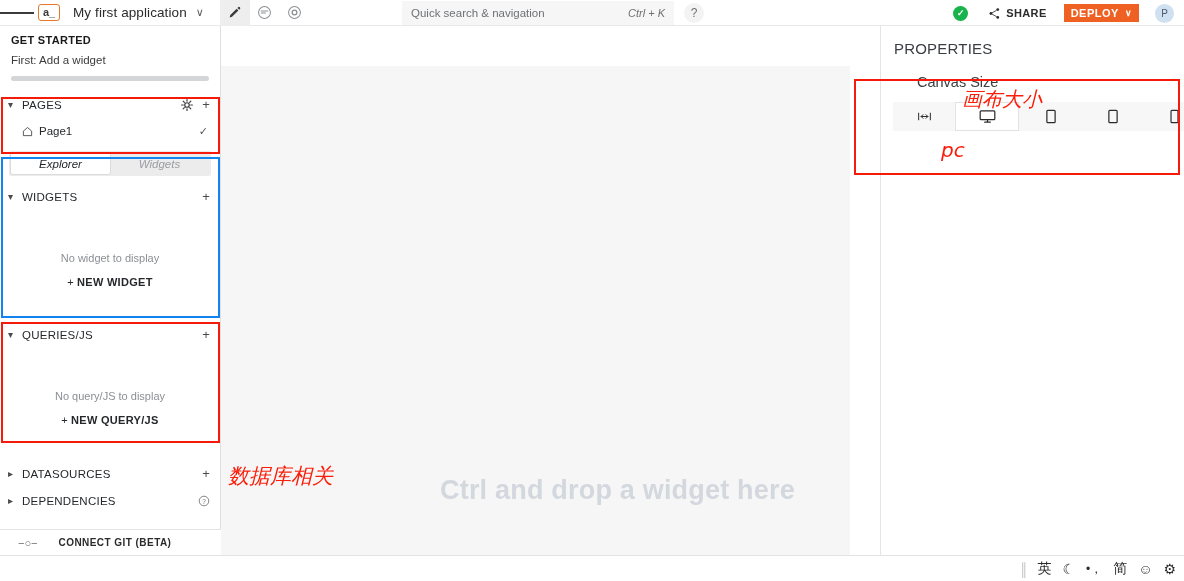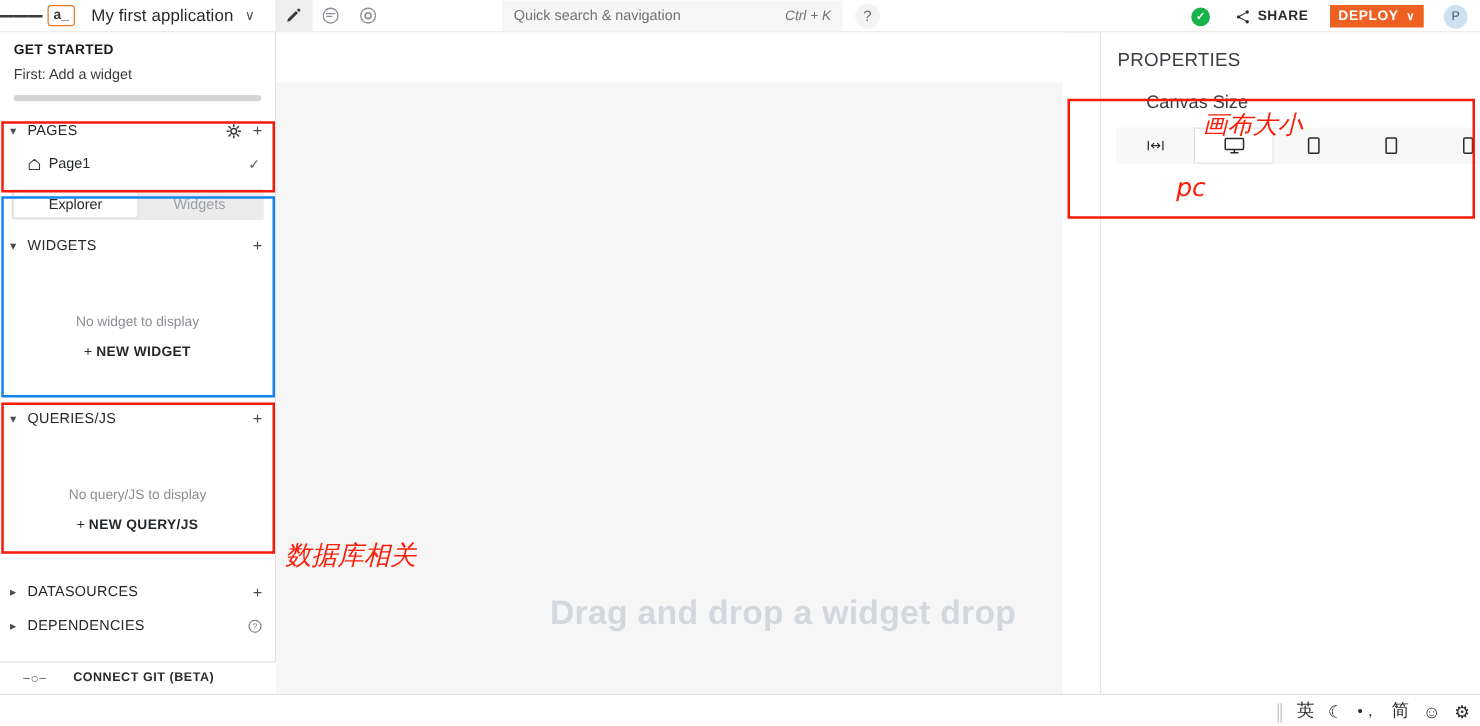--- a/index.html
+++ b/index.html
@@ -85,21 +85,21 @@
   .page-row {
     height:26px; display:flex; align-items:center; padding-left: 22px; padding-right:12px;
     font-size:11.5px; color:#25282b; cursor:pointer;
   }
   .page-row .home { margin-right:6px; color:#3b3b3b; display:flex; }
   .page-row .tick { margin-left:auto; color:#55585c; font-size:11px; }
 
   .tabs { display:flex; margin: 7px 9px 0 9px; background:#ececec; border-radius:2px; padding: 2px; }
   .tab {
     flex:1; height:21px; display:flex; align-items:center; justify-content:center;
-    font-size:11.5px; color:#9a9ea3; cursor:pointer; border-radius:2px;
+    font-size:11.5px; color:#9a9ea3; cursor:pointer; border-radius:2px;font-style:italic;
   }
   .tab.active { background:#fff; color:#25282b; box-shadow: 0 0 0 1px #dcdcdc; }
 
   .empty-msg { text-align:center; font-size:11px; color:#8b8f94; margin-top: 42px; }
   .empty-cta { text-align:center; font-size:11px; font-weight:bold; color:#25282b; letter-spacing:.3px; margin-top: 12px; cursor:pointer; }
   .empty-cta .plus { font-weight:normal; margin-right: 3px; }
 
   .git-bar {
     position:absolute; left:0; bottom:0; width:221px; height:26px;
     border-top:1px solid #e4e4e4; display:flex; align-items:center; padding-left: 18px; background:#fff;
@@ -286,21 +286,21 @@
     </div>
 
     <div class="git-bar">
       <span class="git-icon">−○−</span>
       <span class="git-label">CONNECT GIT (BETA)</span>
     </div>
   </div>
 
   <div class="canvas-white"></div>
   <div class="canvas">
-    <div class="drop-hint">Drag and drop a widget drop</div>
+    <div class="drop-hint">Ctrl and drop a widget here</div>
   </div>
 
   <div class="props">
     <div class="props-title">PROPERTIES</div>
 
     <div class="canvas-card">
       <div style="display:flex; align-items:baseline;margin-left:24px;">
         <span class="canvas-size-label">Canvas Size</span>
       </div>
       <div class="size-row">
@@ -337,21 +337,21 @@
     </div>
   </div>
 
   <div class="ann-box" style="left:1px; top:97px; width:219px; height:57px;"></div>
   <div class="ann-box blue" style="left:1px; top:157px; width:219px; height:161px;"></div>
   <div class="ann-box" style="left:1px; top:322px; width:219px; height:121px;"></div>
   <div class="ann-box" style="left:854px; top:79px; width:326px; height:96px;"></div>
 
   <div class="ann-text" style="left:962px; top:86px; font-size:20px;">画布大小</div>
   <div class="ann-text" style="left:941px; top:138px; font-size:20px;">pc</div>
-  <div class="ann-text" style="left:228px; top:430px; font-size:21px;">数据库相关</div>
+  <div class="ann-text" style="left:228px; top:462px; font-size:21px;">数据库相关</div>
 
   <div class="taskbar">
     <div class="ime">
       <span class="grip">║</span>
       <span>英</span>
       <span>☾</span>
       <span style="font-size:12px;">•，</span>
       <span>简</span>
       <span>☺</span>
       <span>⚙</span>

